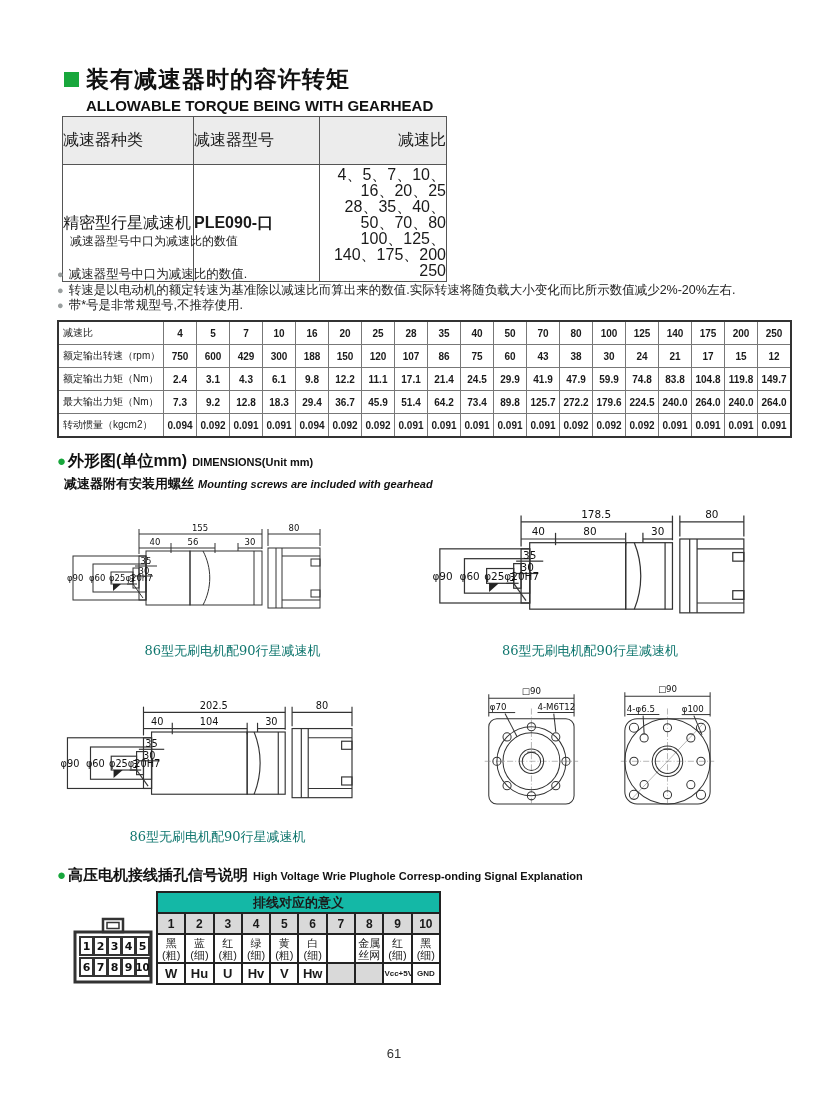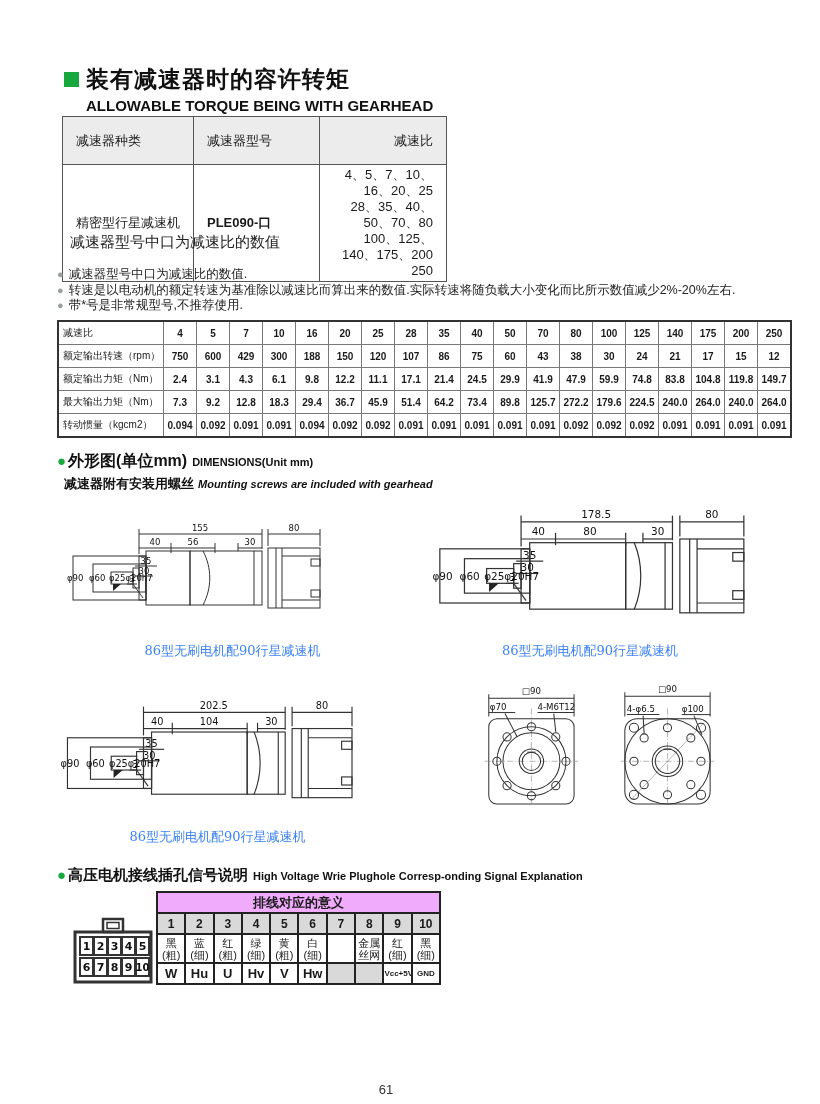--- a/index.html
+++ b/index.html
@@ -6,27 +6,27 @@
   #page{position:relative;width:820px;height:1104px;background:#ffffff;overflow:hidden;
         font-family:"Liberation Sans","DejaVu Sans",sans-serif;color:#1a1a1a;}
   
   .title-block{position:absolute;left:64px;top:64px;}
   .title-row{display:flex;align-items:center;}
   .green-square{display:inline-block;width:15px;height:15px;background:#18a73c;margin-right:7px;}
   .title-cn{font-size:23px;font-weight:bold;letter-spacing:1px;color:#111;}
   .title-en{font-size:15px;font-weight:bold;margin-left:22px;margin-top:2px;color:#111;}
   
   .ghd-table{position:absolute;left:62px;top:116px;border-collapse:collapse;table-layout:fixed;width:384px;}
-  .ghd-table td{border:1px solid #555;font-size:13px;padding:2px 13px;vertical-align:middle;}
+  .ghd-table td{border:1px solid #555;font-size:16px;padding:2px 0;vertical-align:middle;}
   .ghd-table tr.hd td{background:#ececec;height:43px;}
   .ghd-table tr.bd td{height:84px;background:#fff;}
   .ghd-table .ra{text-align:right;}
   .ghd-model{font-weight:bold;}
   .ratio-lines{font-size:11.5px;line-height:16px;text-align:right;}
-  .ghd-footnote{position:absolute;left:70px;top:233px;font-size:15px;color:#222;}
+  .ghd-footnote{position:absolute;left:70px;top:233px;font-size:12px;color:#222;}
   
   .notes{position:absolute;left:57px;top:267px;}
   .note-line{font-size:12.5px;line-height:15.5px;color:#222;white-space:nowrap;}
   .note-bullet{color:#9a9f9f;font-size:11px;margin-right:5px;}
   
   .spec{position:absolute;left:57px;top:320px;border-collapse:collapse;table-layout:fixed;}
   .spec td{border:1px solid #777;height:22px;text-align:center;font-size:10px;font-weight:bold;
            padding:0;width:32px;overflow:hidden;}
   .spec td.lbl{width:100px;text-align:left;padding-left:4px;font-weight:normal;}
   .spec{border:2px solid #333;}
@@ -39,32 +39,32 @@
   .sub-cn{font-size:13px;font-weight:bold;color:#111;}
   .sub-en{font-size:11px;font-weight:bold;margin-left:4px;color:#111;font-style:italic;}
   
   .dwg{position:absolute;}
   .dwg line,.dwg rect,.dwg path,.dwg circle{fill:none;stroke:#333;stroke-width:1;}
   .dwg .thin{stroke:#888;stroke-width:0.6;}
   .dwg .fillmark{fill:#222;stroke:none;}
   .dwg text{font-size:8.5px;fill:#111;font-family:"DejaVu Sans",sans-serif;}
   .dwg text.mid{text-anchor:middle;}
   .dwg-caption{position:absolute;text-align:center;font-family:"DejaVu Serif","Liberation Serif",serif;
-               font-size:13px;color:#3b82f6;}
+               font-size:13px;color:#0f766e;}
   
   .wiring-table{position:absolute;left:156px;top:891px;border-collapse:collapse;table-layout:fixed;width:285px;}
   .wiring-table td{border:2px solid #222;text-align:center;padding:0;overflow:hidden;}
-  .wt-title td{height:19px;font-size:13px;font-weight:bold;background:#f0abfc;margin-left:41px;}
+  .wt-title td{height:19px;font-size:13px;font-weight:bold;background:#14b8a6;margin-left:41px;}
   .row-pins td{height:19px;font-size:12px;font-weight:bold;background:#d9d9d9;}
   .row-colors td{height:27px;font-size:11px;line-height:12px;background:#fff;}
   .row-signals td{height:19px;font-size:13px;font-weight:bold;background:#fff;}
   .row-signals td:nth-child(9),.row-signals td:nth-child(10){font-size:8px;}
   .row-signals td.empty{background:#d9d9d9;}
   
-  .page-num{position:absolute;left:8px;top:1046px;width:756px;text-align:center;font-size:13px;color:#333;margin-top:36px;}
+  .page-num{position:absolute;left:16px;top:1046px;width:756px;text-align:center;font-size:13px;color:#333;}
 </style>
 </head>
 <body>
 
 <div id="page">
 
   <div class="title-block">
     <div class="title-row">
       <span class="green-square"></span>
       <span class="title-cn">装有减速器时的容许转矩</span>

